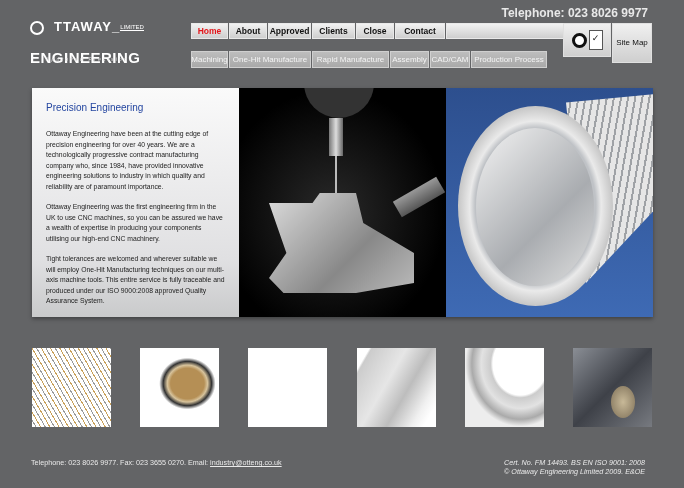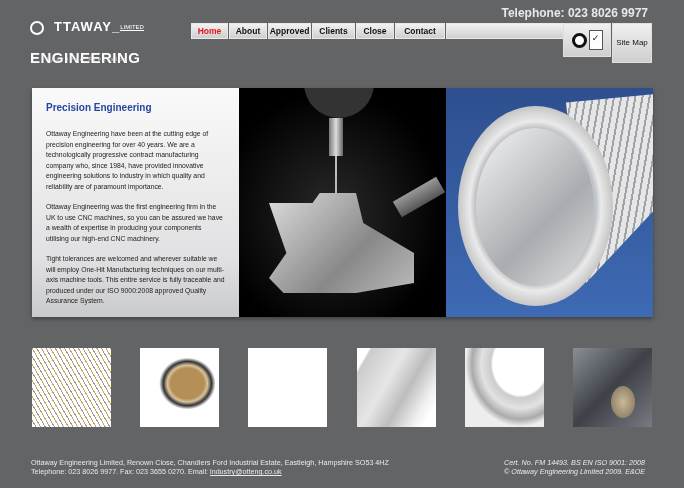--- a/index.html
+++ b/index.html
@@ -22,21 +22,21 @@
   .nav-row.sub { margin-top: 0px; }
   .sub-btn { height: 17px; margin-right: 1px; background: linear-gradient(#bdbdbd, #a9a9a9); border: 1px solid #cfcfcf; font-size: 8px; color: #f4f4f4; display: flex; align-items: center; justify-content: center; }
 
   .cert { position: absolute; left: 563px; top: 23px; width: 48px; height: 34px; background: linear-gradient(#f0f0f0, #cfcfcf); border: 1px solid #e0e0e0; display: flex; align-items: center; justify-content: center; gap: 2px; }
   .cert .seal { width: 15px; height: 15px; border-radius: 50%; border: 3px solid #111; background: #fff; }
   .cert .ukas { width: 14px; height: 20px; border: 1px solid #555; background: #fff; font-size: 9px; text-align: center; line-height: 14px; color: #111; }
   .sitemap { position: absolute; left: 612px; top: 23px; width: 40px; height: 40px; background: linear-gradient(#f0f0f0, #cfcfcf); border: 1px solid #e0e0e0; font-size: 8px; color: #111; display: flex; align-items: center; justify-content: center; text-align: left; line-height: 10px; }
 
   .panel { position: absolute; left: 32px; top: 88px; width: 621px; height: 229px; display: flex; box-shadow: 0 2px 4px rgba(0,0,0,0.35); }
   .intro { width: 207px; height: 229px; background: linear-gradient(#fafafa, #e0e0e2 75%, #c9cacb); padding: 14px 14px 0 14px; }
-  .intro h1 { font-size: 10px; color: #2446a0; font-weight: bold; margin-bottom: 16px; }
+  .intro h1 { font-size: 10px; color: #2446a0; font-weight: normal; margin-bottom: 16px; }
   .intro p { font-size: 6.8px; line-height: 10.5px; color: #222; margin-bottom: 10px; }
   .img-cmm { width: 207px; height: 229px; background: radial-gradient(ellipse at 45% 55%, #2a2a2a, #000 70%); position: relative; overflow: hidden; }
   .img-cmm .probe-head { position: absolute; left: 65px; top: -10px; width: 70px; height: 40px; border-radius: 0 0 35px 35px; background: #333; }
   .img-cmm .probe { position: absolute; left: 90px; top: 30px; width: 14px; height: 38px; background: linear-gradient(90deg, #777, #ddd, #666); }
   .img-cmm .stylus { position: absolute; left: 96px; top: 68px; width: 2px; height: 40px; background: #bbb; }
   .img-cmm .part { position: absolute; left: 30px; top: 105px; width: 145px; height: 100px; background: linear-gradient(135deg, #ddd, #888 60%, #bbb); clip-path: polygon(0 10%, 30% 10%, 35% 0, 60% 0, 65% 30%, 100% 60%, 100% 90%, 60% 100%, 10% 100%, 0 85%, 12% 60%); }
   .img-cmm .arm { position: absolute; left: 155px; top: 100px; width: 50px; height: 18px; background: linear-gradient(#999, #555); transform: rotate(-30deg); }
   .img-housing { width: 207px; height: 229px; background: linear-gradient(#2d4f8e, #3e6ab4); position: relative; overflow: hidden; }
   .img-housing .ring-outer { position: absolute; left: 12px; top: 18px; width: 155px; height: 200px; border-radius: 50%; background: radial-gradient(ellipse, #bfc2c6 55%, #eaeaea 60%, #c8c8c8 70%); }
   .img-housing .ring-inner { position: absolute; left: 30px; top: 40px; width: 118px; height: 158px; border-radius: 50%; background: linear-gradient(135deg, #f4f4f4, #a9acb0 60%, #e0e0e0); }
@@ -71,20 +71,28 @@
 <div class="nav">
   <div class="nav-row">
     <div class="nav-btn active" style="width:37px">Home</div>
     <div class="nav-btn" style="width:38px">About</div>
     <div class="nav-btn" style="width:43px">Approved</div>
     <div class="nav-btn" style="width:43px">Clients</div>
     <div class="nav-btn" style="width:38px">Close</div>
     <div class="nav-btn" style="width:50px">Contact</div>
     <div class="nav-btn" style="width:120px"></div>
   </div>
+  <div class="nav-row sub">
+    <div class="sub-btn" style="width:37px">Machining</div>
+    <div class="sub-btn" style="width:82px">One-Hit Manufacture</div>
+    <div class="sub-btn" style="width:77px">Rapid Manufacture</div>
+    <div class="sub-btn" style="width:39px">Assembly</div>
+    <div class="sub-btn" style="width:40px">CAD/CAM</div>
+    <div class="sub-btn" style="width:76px">Production Process</div>
+  </div>
 </div>
 
 <div class="cert">
   <div class="seal"></div>
   <div class="ukas">✓</div>
 </div>
 <div class="sitemap">Site Map</div>
 
 <div class="panel">
   <div class="intro">
@@ -110,19 +118,18 @@
 <div class="thumbs">
   <div class="thumb t1"></div>
   <div class="thumb t2"></div>
   <div class="thumb t3"></div>
   <div class="thumb t4"></div>
   <div class="thumb t5"></div>
   <div class="thumb t6"></div>
 </div>
 
 <div class="footer-left">
-  <div>Ottaway Engineering Limited, Renown Close, Chandlers Ford Industrial Estate, Eastleigh, Hampshire SO53 4HZ</div>
   <div><span>Telephone: 023 8026 9977. Fax: 023 3655 0270. Email: </span><a>industry@otteng.co.uk</a></div>
 </div>
 <div class="footer-right">
   <div>Cert. No. FM 14493. BS EN ISO 9001: 2008</div>
   <div>© Ottaway Engineering Limited 2009. E&amp;OE</div>
 </div>
 
 </body></html>

